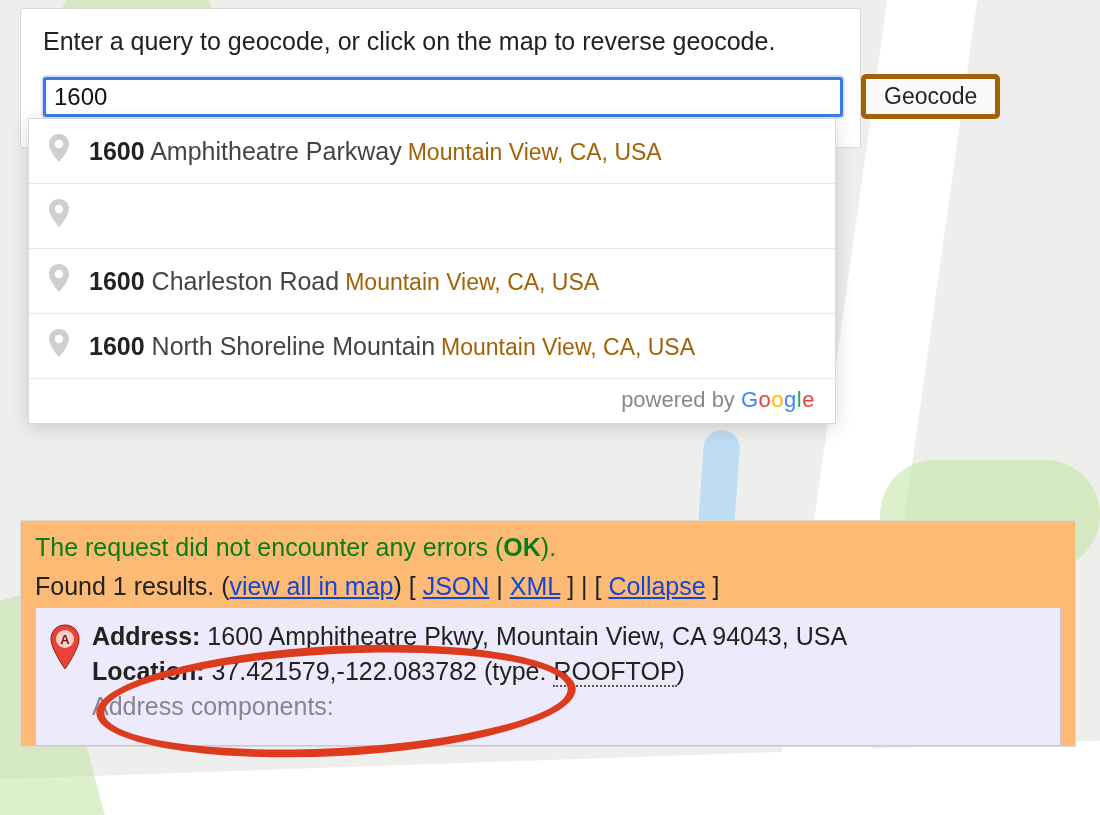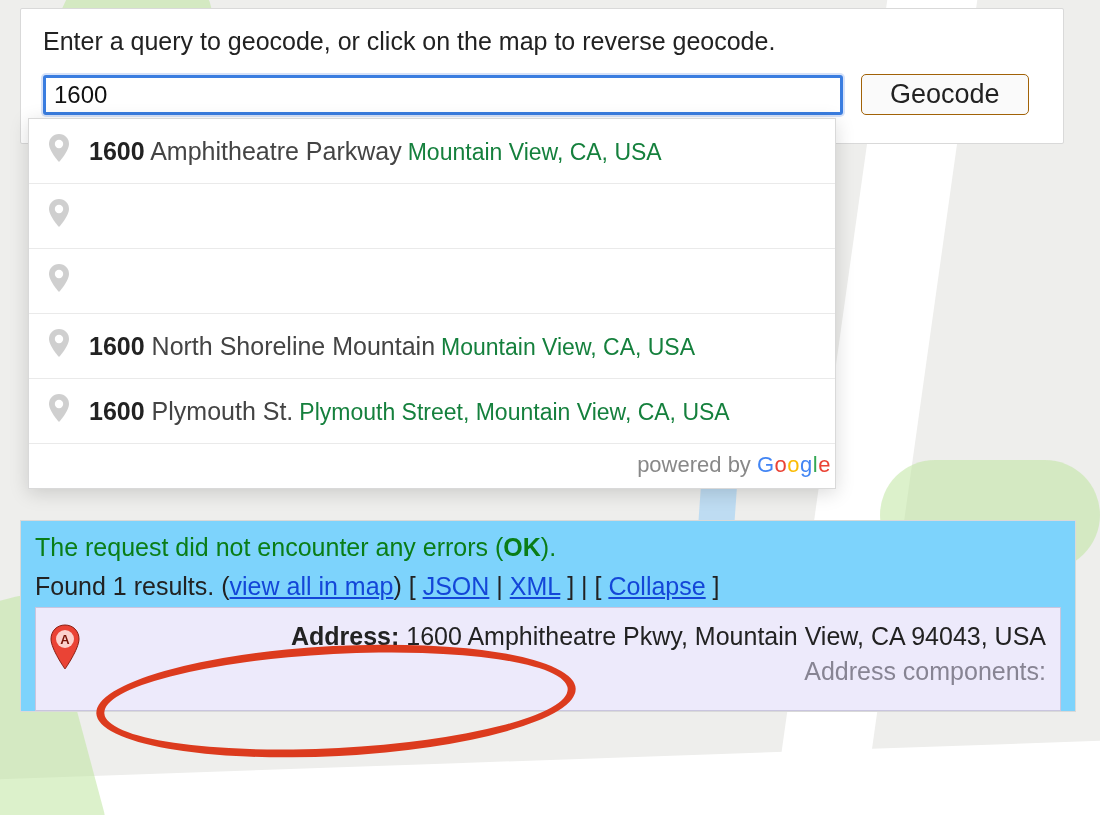--- a/index.html
+++ b/index.html
@@ -25,21 +25,21 @@
   .map-bg .park { position: absolute; background: #bfe6a0; opacity: .55; border-radius: 30px; }
   .map-bg .p1 { top: -40px; left: 50px; width: 140px; height: 180px; transform: rotate(25deg); }
   .map-bg .p2 { top: 460px; left: 880px; width: 220px; height: 110px; border-radius: 60px; }
   .map-bg .p3 { top: 600px; left: -40px; width: 120px; height: 260px; transform: rotate(-15deg); }
   .map-bg .water { position: absolute; top: 430px; left: 700px; width: 36px; height: 140px; background:#a9d4f5; border-radius:18px; transform: rotate(4deg); opacity:.7;}
 
   
   .panel {
     position: absolute;
     top: 8px; left: 20px;
-    width: 1044px;
+    width: 841px;
     padding: 18px 22px 28px 22px;
     background: #fff;
     border: 1px solid #d9d9d9;
     border-radius: 2px;
     z-index: 5;
   }
   .instruction {
     font-size: 25px;
     color: #222;
     margin-bottom: 18px;
@@ -54,24 +54,24 @@
     height: 40px;
     font-size: 24px;
     padding: 4px 8px;
     border: 3px solid #3a7de0;
     border-radius: 3px;
     outline: none;
     box-shadow: 0 0 0 2px rgba(90,140,230,.25);
     color: #111;
   }
   .geocode-btn {
-    font-size: 27px;
-    padding: 4px 28px;
+    font-size: 23px;
+    padding: 4px 18px;
     background: #fafafa;
-    border: 1px solid #a16207;
+    border: 5px solid #a16207;
     border-radius: 5px;
     cursor: pointer;
     color:#222;
   }
 
   
   .ac-dropdown {
     position: absolute;
     top: 118px; left: 28px;
     width: 808px;
@@ -88,37 +88,37 @@
     border-bottom: 1px solid #eaeaea;
     font-size: 25px;
     cursor: pointer;
   }
   .ac-pin {
     width: 24px; height: 30px;
     flex: 0 0 24px;
   }
   .ac-main { color: #444; font-weight: 400; }
   .ac-main .match { font-weight: 700; color:#222; }
-  .ac-secondary { color: #15803d; font-size: 23px; margin-left: 6px; }
+  .ac-secondary { color: #a16207; font-size: 23px; margin-left: 6px; }
   .ac-footer {
     text-align: right;
-    padding: 8px 4px 10px 0;
+    padding: 8px 20px 10px 0;
     font-size: 22px;
     color: #888;
   }
   .google-logo { font-weight: 500; letter-spacing: .5px; }
   .google-logo .gB{color:#4285F4} .google-logo .gR{color:#EA4335}
   .google-logo .gY{color:#FBBC05} .google-logo .gG{color:#34A853}
 
   
   .results {
     position: absolute;
     top: 520px; left: 20px;
     width: 1056px;
-    background: #7dd3fc;
+    background: #fdba74;
     border: 1px solid #d9d9d9;
     padding: 12px 14px 0 14px;
     z-index: 4;
     font-size: 25px;
   }
   .status-line { color: #0a7d17; margin-bottom: 10px; }
   .status-line b { font-weight: 700; }
   .found-line { color: #222; margin-bottom: 0; }
   .found-line a { color: #1346d8; text-decoration: underline; cursor:pointer; }
   .found-line .sep { color:#222; }
@@ -130,21 +130,21 @@
     padding: 14px 14px 18px 14px;
     position: relative;
   }
   .result-row {
     display: flex;
     align-items: flex-start;
     gap: 12px;
   }
   .marker-svg { width: 30px; height: 46px; flex:0 0 30px; margin-top:2px;}
   .result-lines { flex:1; }
-  .result-lines .line { margin-bottom: 6px; color:#222;text-align:right; }
+  .result-lines .line { margin-bottom: 6px; color:#222; }
   .result-lines .label { font-weight: 700; }
   .result-lines .muted { color:#878493; }
   .rooftop { border-bottom: 2px dotted #555; }
 
   .annot-ellipse {
     position: absolute;
     border: 8px solid #dc3b1e;
     border-radius: 50%;
     width: 480px; height: 110px;
     left: 60px; top: 38px;
@@ -187,34 +187,28 @@
         <span><svg class="ac-pin" viewBox="0 0 24 30">
             <path d="M12 1C6 1 2 5.5 2 11c0 7 10 18 10 18s10-11 10-18C22 5.5 18 1 12 1z" fill="#cfcfcf"></path>
             <circle cx="12" cy="11" r="4.2" fill="#fff"></circle>
           </svg></span>
       </div>
       <div class="ac-item">
         <span><svg class="ac-pin" viewBox="0 0 24 30">
             <path d="M12 1C6 1 2 5.5 2 11c0 7 10 18 10 18s10-11 10-18C22 5.5 18 1 12 1z" fill="#cfcfcf"></path>
             <circle cx="12" cy="11" r="4.2" fill="#fff"></circle>
           </svg></span>
+        <span class="ac-main"><span class="match">1600</span><span> Charleston Road</span><span class="ac-secondary">Mountain View, CA, USA</span></span>
       </div>
       <div class="ac-item">
         <span><svg class="ac-pin" viewBox="0 0 24 30">
             <path d="M12 1C6 1 2 5.5 2 11c0 7 10 18 10 18s10-11 10-18C22 5.5 18 1 12 1z" fill="#cfcfcf"></path>
             <circle cx="12" cy="11" r="4.2" fill="#fff"></circle>
           </svg></span>
         <span class="ac-main"><span class="match">1600</span><span> North Shoreline Mountain</span><span class="ac-secondary">Mountain View, CA, USA</span></span>
-      </div>
-      <div class="ac-item">
-        <span><svg class="ac-pin" viewBox="0 0 24 30">
-            <path d="M12 1C6 1 2 5.5 2 11c0 7 10 18 10 18s10-11 10-18C22 5.5 18 1 12 1z" fill="#cfcfcf"></path>
-            <circle cx="12" cy="11" r="4.2" fill="#fff"></circle>
-          </svg></span>
-        <span class="ac-main"><span class="match">1600</span><span> Plymouth St.</span><span class="ac-secondary">Plymouth Street, Mountain View, CA, USA</span></span>
       </div>
     </div>
   <div class="ac-footer">
     <span>powered by </span><span class="google-logo"><span class="gB">G</span><span class="gR">o</span><span class="gY">o</span><span class="gB">g</span><span class="gG">l</span><span class="gR">e</span></span>
   </div>
 </div>
 
 <div class="results">
   <div class="status-line">
     <span>The request did not encounter any errors (</span><b>OK</b><span>).</span>
@@ -227,20 +221,23 @@
     <div class="result-row">
       <svg class="marker-svg" viewBox="0 0 30 46">
         <path d="M15 1C7 1 1 7 1 15c0 10 14 30 14 30s14-20 14-30C29 7 23 1 15 1z" fill="#ea4335" stroke="#8a1f12" stroke-width="1"></path>
         <circle cx="15" cy="15" r="9" fill="#fbd1cc"></circle>
         <text x="15" y="20" text-anchor="middle" font-size="13" font-family="Arial" fill="#7a1408" font-weight="bold">A</text>
       </svg>
       <div class="result-lines">
         <div class="line">
           <span class="label">Address:</span><span> 1600 Amphitheatre Pkwy, Mountain View, CA 94043, USA</span>
         </div>
+        <div class="line">
+          <span class="label">Location:</span><span> 37.421579,-122.083782 </span><span>(type: </span><span class="rooftop">ROOFTOP</span><span>)</span>
+        </div>
         <div class="line muted">
           <span>Address components:</span>
         </div>
       </div>
     </div>
     <div class="annot-ellipse"></div>
   </div>
 </div>
 
 </body></html>

